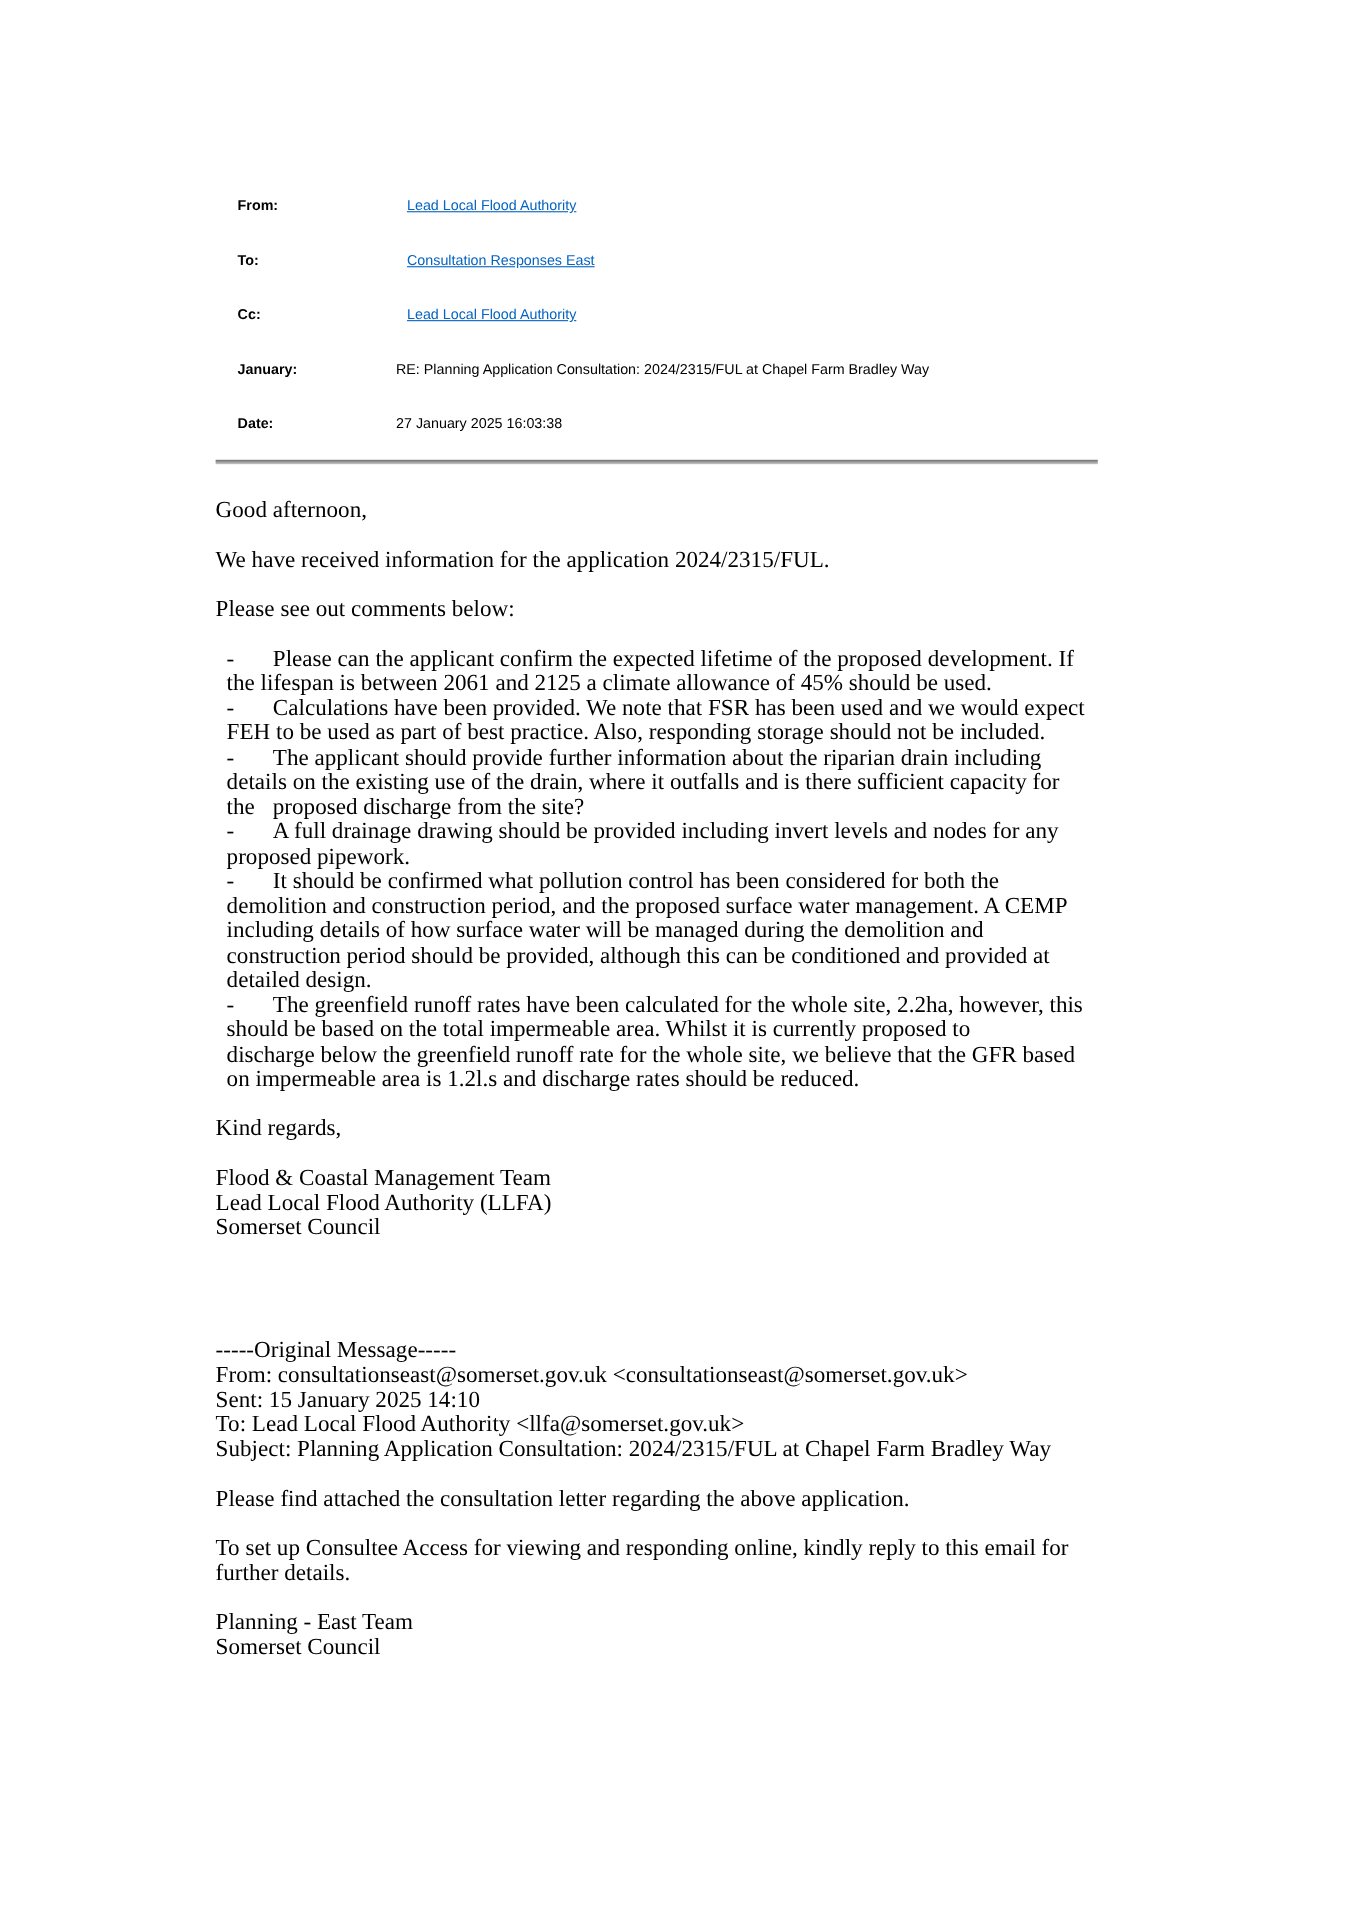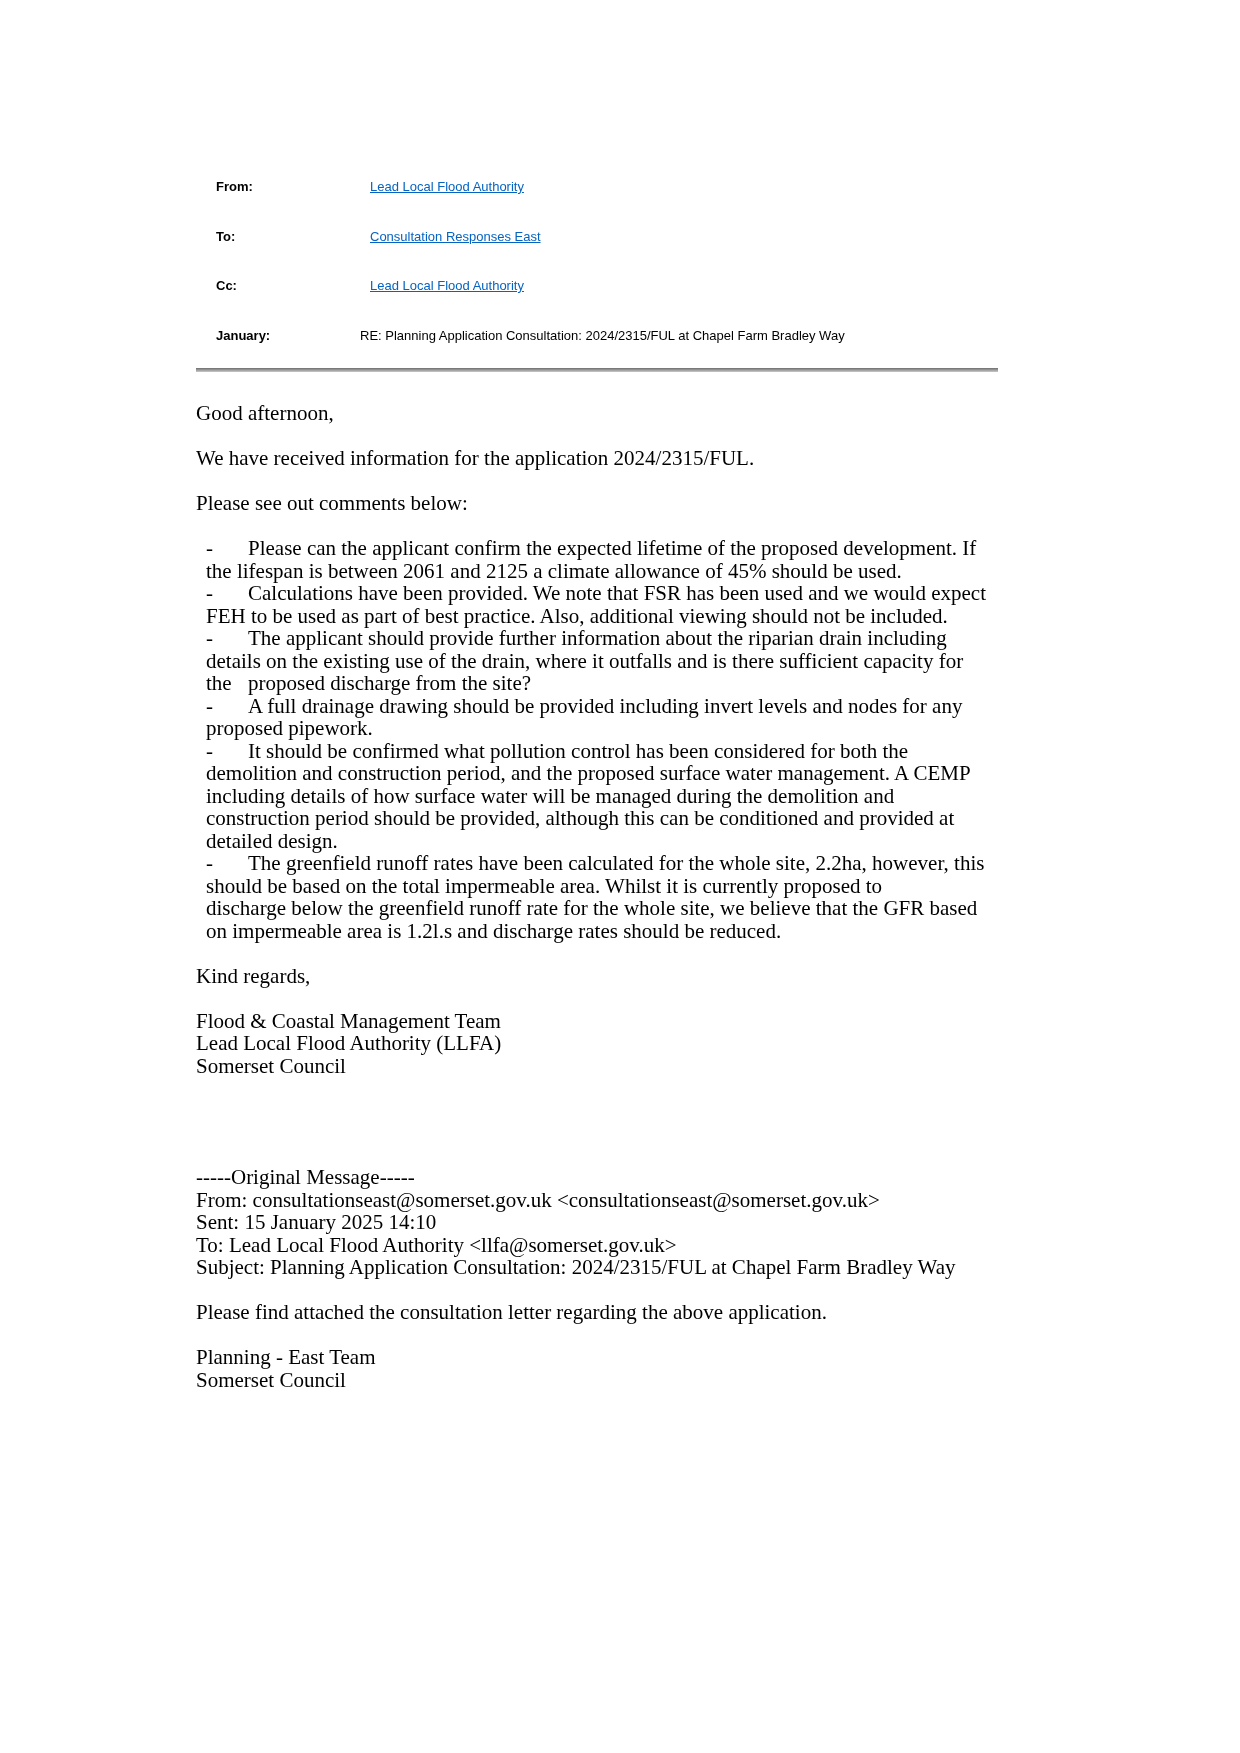--- a/index.html
+++ b/index.html
@@ -70,47 +70,52 @@
         <span><a class="header-link">Consultation Responses East</a></span>
       </div>
       <div class="header-row">
         <span class="header-label">Cc:</span>
         <span><a class="header-link">Lead Local Flood Authority</a></span>
       </div>
       <div class="header-row">
         <span class="header-label">January:</span>
         <span class="header-value">RE: Planning Application Consultation: 2024/2315/FUL at Chapel Farm Bradley Way</span>
       </div>
+      <div class="header-row">
+        <span class="header-label">Date:</span>
+        <span class="header-value">27 January 2025 16:03:38</span>
+      </div>
     </div>
 
     <div class="divider"></div>
 
     <div class="body">
       <p>Good afternoon,</p>
       <p>We have received information for the application 2024/2315/FUL.</p>
       <p>Please see out comments below:</p>
 
       <div class="comments">
         <p class="tight">-	Please can the applicant confirm the expected lifetime of the proposed development. If the lifespan is between 2061 and 2125 a climate allowance of 45% should be used.</p>
-        <p class="tight">-	Calculations have been provided. We note that FSR has been used and we would expect FEH to be used as part of best practice. Also, additional viewing should not be included.</p>
+        <p class="tight">-	Calculations have been provided. We note that FSR has been used and we would expect FEH to be used as part of best practice. Also, responding storage should not be included.</p>
         <p class="tight">-	The applicant should provide further information about the riparian drain including details on the existing use of the drain, where it outfalls and is there sufficient capacity for the 	proposed discharge from the site?</p>
         <p class="tight">-	A full drainage drawing should be provided including invert levels and nodes for any proposed pipework.</p>
         <p class="tight">-	It should be confirmed what pollution control has been considered for both the demolition and construction period, and the proposed surface water management. A CEMP 	including details of how surface water will be managed during the demolition and construction period should be provided, although this can be conditioned and provided at 	detailed design.</p>
         <p class="tight">-	The greenfield runoff rates have been calculated for the whole site, 2.2ha, however, this should be based on the total impermeable area. Whilst it is currently proposed to 	discharge below the greenfield runoff rate for the whole site, we believe that the GFR based on impermeable area is 1.2l.s and discharge rates should be reduced.</p>
       </div>
 
       <p>Kind regards,</p>
       <p class="mb-large">Flood &amp; Coastal Management Team
 Lead Local Flood Authority (LLFA)
 Somerset Council</p>
 
       <p>-----Original Message-----
 From: consultationseast@somerset.gov.uk &lt;consultationseast@somerset.gov.uk&gt;
 Sent: 15 January 2025 14:10
 To: Lead Local Flood Authority &lt;llfa@somerset.gov.uk&gt;
 Subject: Planning Application Consultation: 2024/2315/FUL at Chapel Farm Bradley Way</p>
       <p>Please find attached the consultation letter regarding the above application.</p>
+      <p>To set up Consultee Access for viewing and responding online, kindly reply to this email for further details.</p>
       <p>Planning - East Team
 Somerset Council</p>
     </div>
 
   </div>
 </div>
 
 </body></html>

